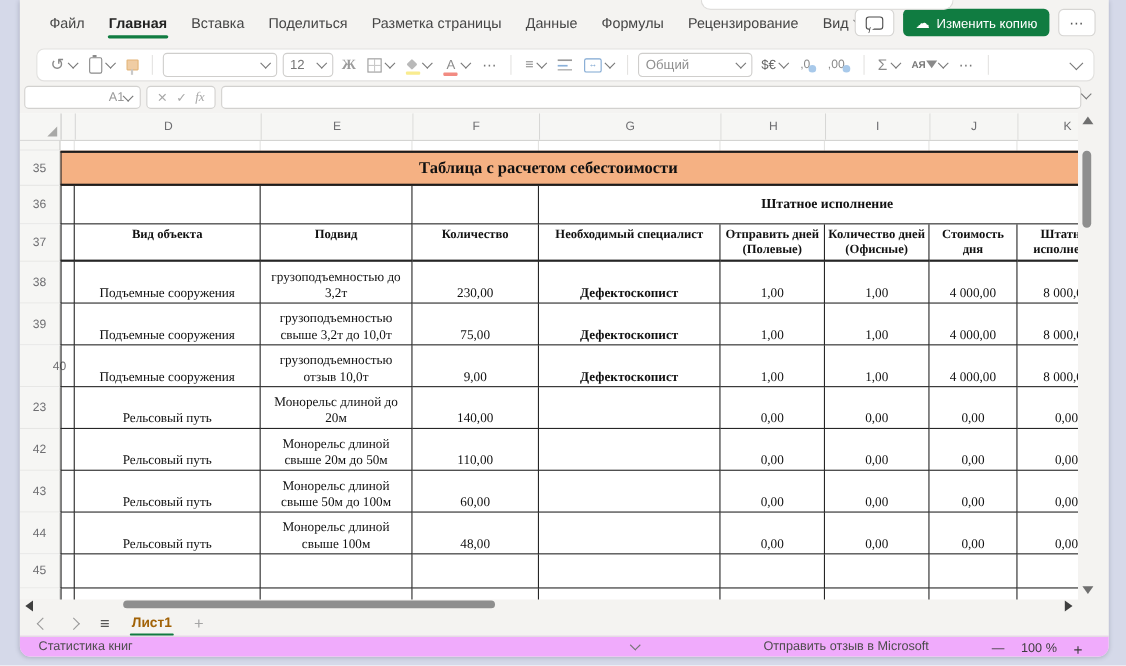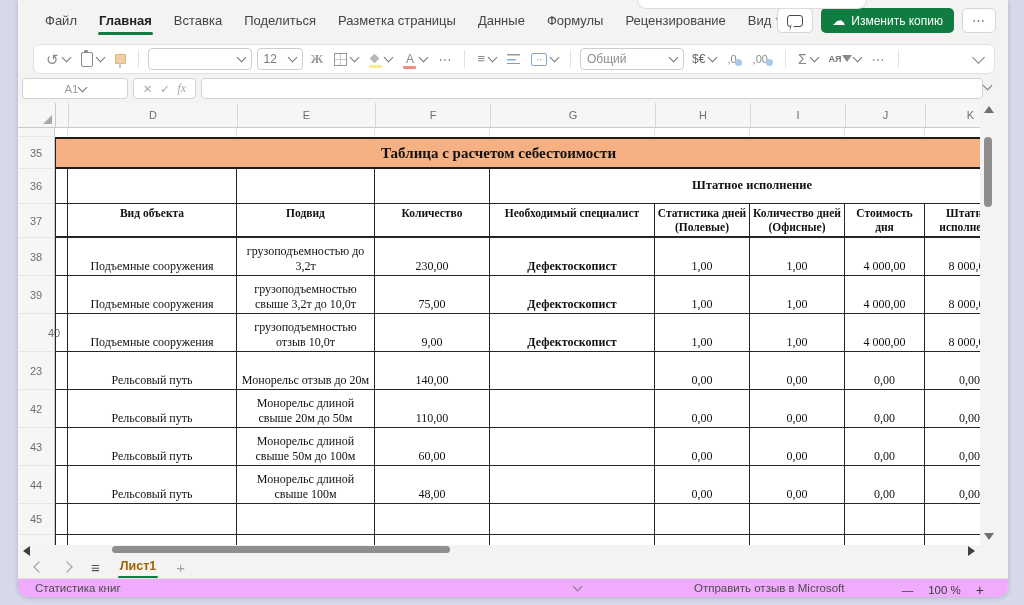--- a/index.html
+++ b/index.html
@@ -67,21 +67,21 @@
   .ic-merge{width:14px;height:11px;border:1.2px solid #7fa7d2;border-radius:2px;display:flex;align-items:center;justify-content:center;color:#7fa7d2;font-size:8px;line-height:8px;}
   .dec{position:relative;color:#8a8a8a;font-size:11px;}
   .dec .dot{position:absolute;right:-5px;bottom:-1px;width:7px;height:7px;border-radius:50%;background:#a8c9ea;}
   .ic-sum{font-size:14px;color:#8a8a8a;}
   .ic-sort{position:relative;font-size:9px;font-weight:bold;color:#777;padding-right:8px;}
   .ic-sort::after{content:"";position:absolute;right:-2px;top:1px;border-left:5px solid transparent;border-right:5px solid transparent;border-top:7px solid #8a8a8a;}
   .tmore{font-size:13px;color:#777;letter-spacing:1px;}
   .collapse{margin-left:auto;padding-right:2px;}
   
   .fbar-box{position:absolute;background:#fff;border:1px solid #d2d1cf;border-radius:4px;height:21px;box-sizing:border-box;display:flex;align-items:center;font-size:11.5px;color:#9a9a9a;}
-  .namebox{left:4px;top:78px;width:106px;justify-content:center;padding:0 7px;}
+  .namebox{left:4px;top:78px;width:106px;justify-content:flex-end;padding:0 7px;}
   .fxgroup{left:115px;top:78px;width:63px;justify-content:space-around;padding:0 5px;color:#a8a8a8;}
   .fx{font-family:"Liberation Serif",serif;font-style:italic;font-size:12px;}
   .formula-input{left:183px;top:78px;width:782px;padding:0 8px;}
   .fbar-chev{position:absolute;left:966px;top:85px;}
   
   .grid{position:absolute;left:0;top:103px;width:962px;height:442px;background:#fff;overflow:hidden;}
   .grow{display:flex;}
   .gut{width:37px;box-sizing:border-box;background:#f6f6f4;border-right:1px solid #cbcbc9;border-bottom:1px solid #e6e6e4;color:#6e6e71;font-size:11px;display:flex;align-items:center;justify-content:center;flex:none;}
   .letters{height:24px;border-bottom:1px solid #cbcbc9;background:#f6f6f4;}
   .letters .lcell{box-sizing:border-box;border-right:1px solid #d7d7d5;color:#6e6e71;font-size:11px;display:flex;align-items:center;justify-content:center;flex:none;background:#f6f6f4;}
@@ -347,21 +347,21 @@
         <div class="cell hdr bb2" style="width: 138px; height: 34px;">
           <span>Подвид</span>
         </div>
         <div class="cell hdr bb2" style="width: 115px; height: 34px;">
           <span>Количество</span>
         </div>
         <div class="cell hdr bb2" style="width: 165px; height: 34px;">
           <span>Необходимый специалист</span>
         </div>
         <div class="cell hdr bb2" style="width: 95px; height: 34px;">
-          <span>Статистика дней (Полевые)</span>
+          <span>Отправить дней (Полевые)</span>
         </div>
         <div class="cell hdr bb2" style="width: 95px; height: 34px;">
           <span>Количество дней (Офисные)</span>
         </div>
         <div class="cell hdr bb2" style="width: 80px; height: 34px;">
           <span>Стоимость дня</span>
         </div>
         <div class="cell hdr bb2" style="width: 90px; height: 34px;">
           <span>Штатное исполнение</span>
         </div>
@@ -458,21 +458,21 @@
       </div>
       <div class="grow" style="height: 38px;">
         <div class="gut" style="height: 38px;">
           <span>23</span>
         </div>
         <div class="cell first" style="width: 13px; height: 38px;"></div>
         <div class="cell" style="width: 169px; height: 38px;">
           <span>Рельсовый путь</span>
         </div>
         <div class="cell" style="width: 138px; height: 38px;">
-          <span>Монорельс отзыв до 20м</span>
+          <span>Монорельс длиной до 20м</span>
         </div>
         <div class="cell" style="width: 115px; height: 38px;">
           <span>140,00</span>
         </div>
         <div class="cell" style="width: 165px; height: 38px;"></div>
         <div class="cell" style="width: 95px; height: 38px;">
           <span>0,00</span>
         </div>
         <div class="cell" style="width: 95px; height: 38px;">
           <span>0,00</span>

